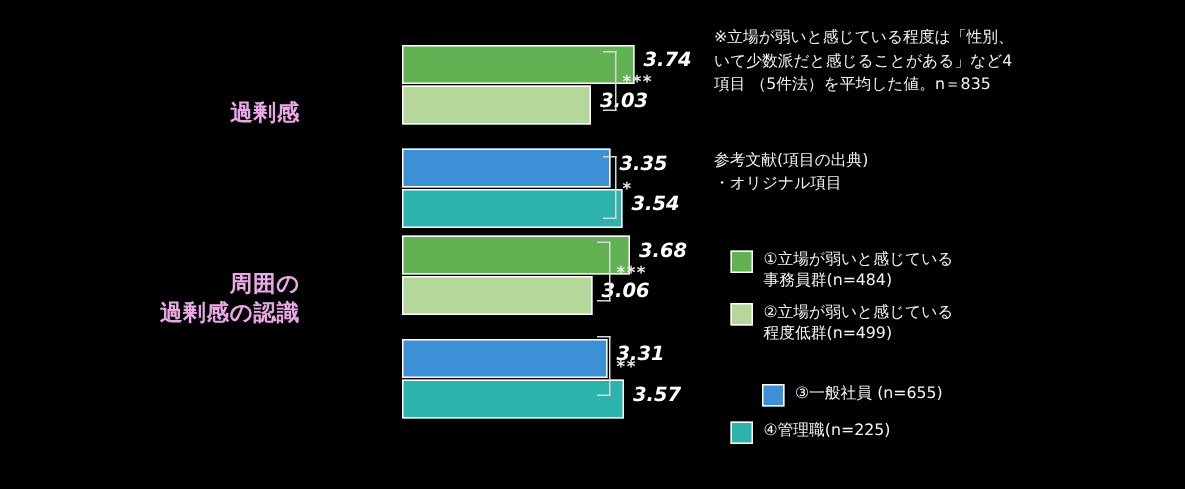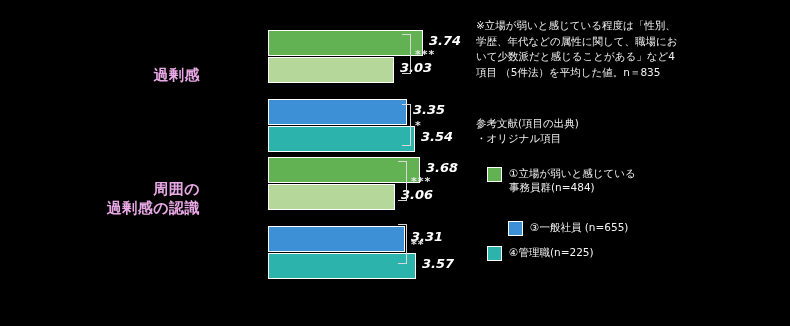--- a/index.html
+++ b/index.html
@@ -86,21 +86,21 @@
     width: 300px;
     font-size: 10.5px;
     line-height: 15.5px;
     color: #f2f2f2;
   }
   #note-block .note-line { white-space: nowrap; }
 
   #ref-block {
     position: absolute;
     left: 476px;
-    top: 116px;
+    top: 100px;
     width: 300px;
     font-size: 10.5px;
     line-height: 15px;
     color: #f2f2f2;
   }
   #ref-block .ref-line { white-space: nowrap; }
 
   
   #legend {
     position: absolute;
@@ -211,38 +211,44 @@
   </div>
 
   <div class="sig-bracket" style="left:398px; top:161px; height:40px;"></div>
   <div class="sig-stars" style="left:411px; top:175px;">***</div>
 
   <div class="sig-bracket" style="left:398px; top:224px; height:40px;"></div>
   <div class="sig-stars" style="left:411px; top:238px;">**</div>
 
   <div id="note-block">
     <div class="note-line">※立場が弱いと感じている程度は「性別、</div>
-    <div class="note-line">学歴、年代などの属性に関して、職場にお</div>
     <div class="note-line">いて少数派だと感じることがある」など4</div>
     <div class="note-line">項目 （5件法）を平均した値。n＝835</div>
   </div>
 
   <div id="ref-block">
     <div class="ref-line">参考文献(項目の出典)</div>
     <div class="ref-line">・オリジナル項目</div>
   </div>
 
   <div id="legend">
     <div class="legend-item">
       <div class="legend-swatch" style="background:#62b254;"></div>
       <div class="legend-text">
         <span class="lt-line">①立場が弱いと感じている</span>
         <span class="lt-line">事務員群(n=484)</span>
       </div>
     </div>
+    <div class="legend-item">
+      <div class="legend-swatch" style="background:#b5d89a;"></div>
+      <div class="legend-text">
+        <span class="lt-line">②立場が弱いと感じている</span>
+        <span class="lt-line">程度低群(n=499)</span>
+      </div>
+    </div>
     <div class="legend-item" style="margin-top:26px;padding-left:21px;">
       <div class="legend-swatch" style="background:#3d8fd6;"></div>
       <div class="legend-text">
         <span class="lt-line">③一般社員 (n=655)</span>
       </div>
     </div>
     <div class="legend-item" style="margin-top:9px;">
       <div class="legend-swatch" style="background:#2bb3ac;"></div>
       <div class="legend-text">
         <span class="lt-line">④管理職(n=225)</span>

